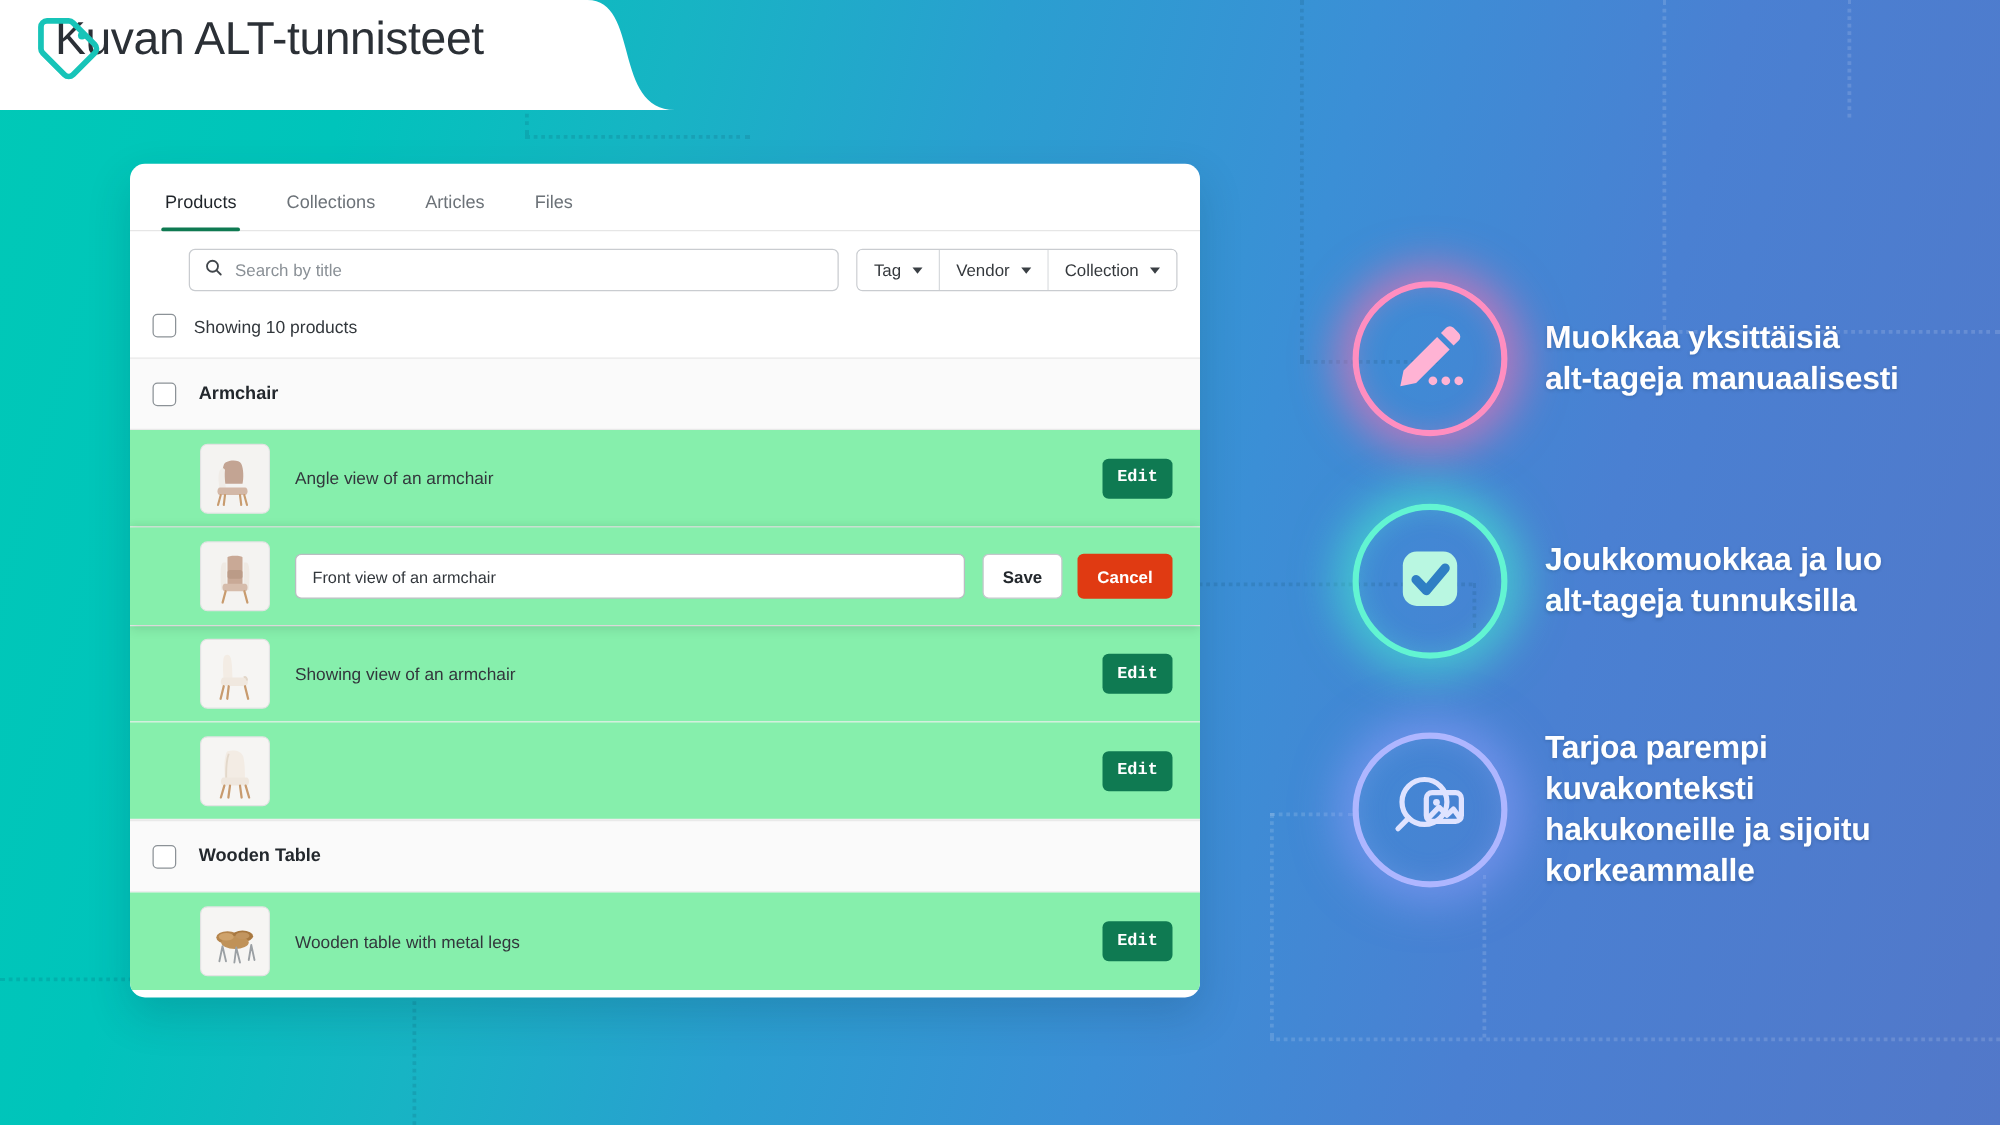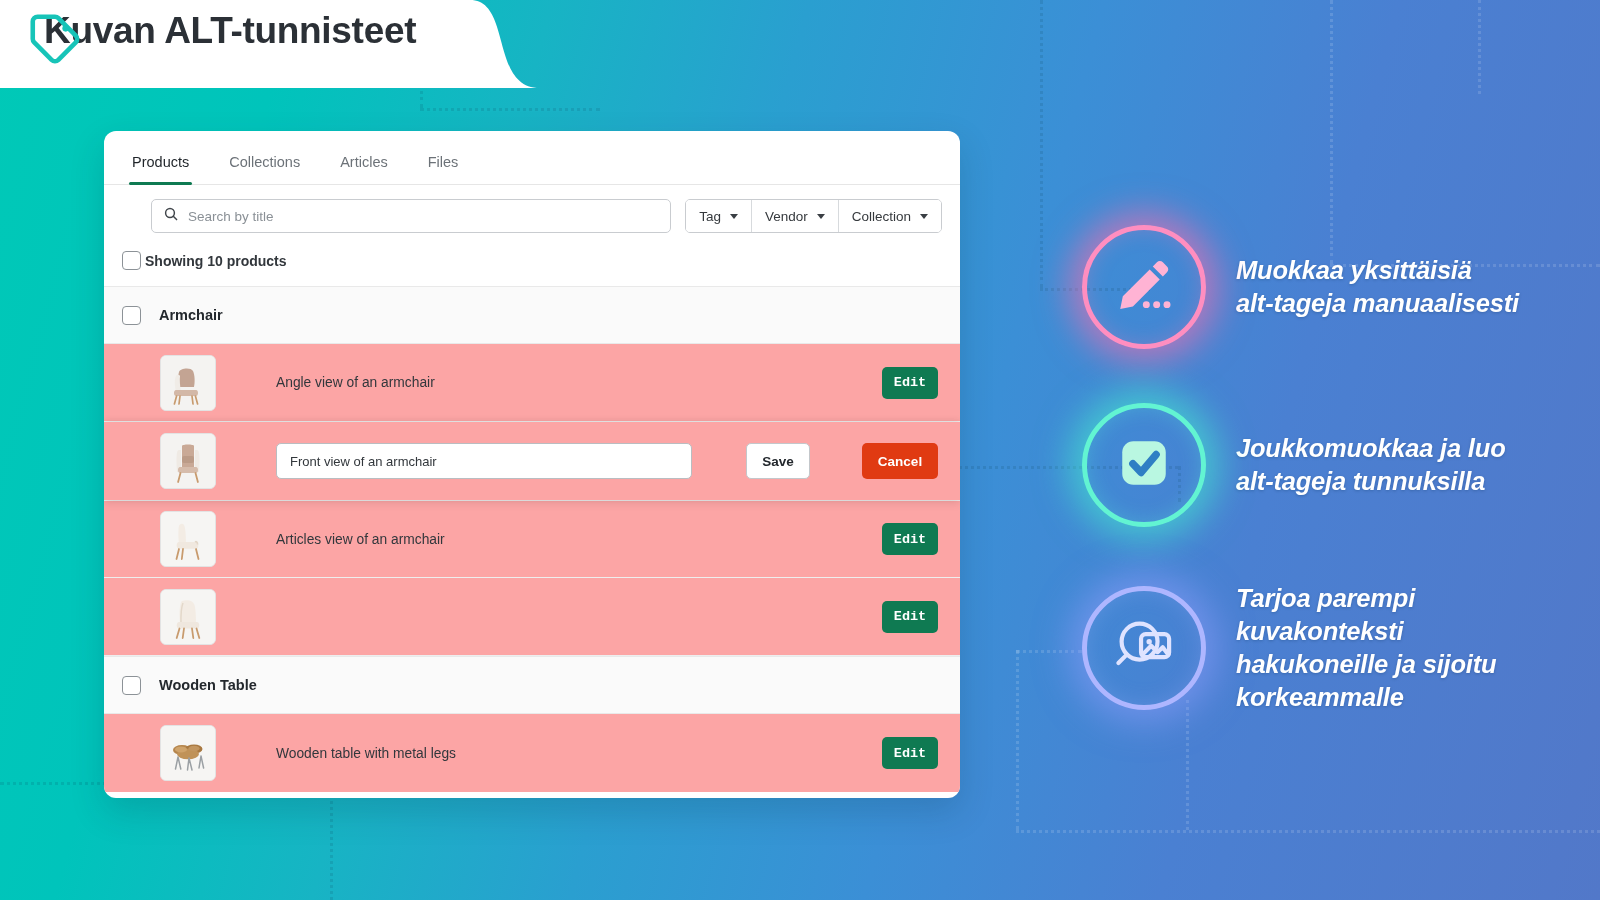--- a/index.html
+++ b/index.html
@@ -33,21 +33,21 @@
   #header-ribbon {
     position: absolute; left: 0; top: 0;
     width: 560px; height: 90px;
   }
   #header-ribbon svg { position: absolute; left: 0; top: 0; }
   #header-content {
     position: absolute; left: 26px; top: 10px;
     display: flex; align-items: center; gap: 18px;
   }
   #header-title {
-    font-size: 37px; font-weight: 700; color: #2b3036;
+    font-size: 37px; font-weight: 400; color: #2b3036;
     letter-spacing: -0.3px; white-space: nowrap;
   }
 
   
   #app-card {
     position: absolute; left: 104px; top: 131px;
     width: 856px; height: 667px;
     background: #ffffff;
     border-radius: 12px;
     box-shadow: 0 14px 34px rgba(0,40,60,.17);
@@ -115,42 +115,40 @@
 
   
   .cbox {
     width: 19px; height: 19px; flex: none;
     border: 1.7px solid #8c9297; border-radius: 4px; background: #fff;
     cursor: pointer;
   }
 
   
   #showing-row {
-    display: flex; align-items: center; gap: 4px;
+    display: flex; align-items: center; gap: 14px;
     padding: 6px 18px 16px 18px;
-    font-weight: bold;
   }
   #showing-label { font-size: 14px; color: #32373c; }
 
   .group-row {
     display: flex; align-items: center; gap: 18px;
     height: 58px; padding: 0 18px;
     background: #fafafa;
     border-top: 1px solid #e9e9e9;
     border-bottom: 1px solid #e9e9e9;
   }
   .group-title { font-size: 14.5px; font-weight: 700; color: #23282d; }
 
   .item-row {
     position: relative;
     display: flex; align-items: center;
     height: 78px; padding: 0 22px 0 56px;
-    background: #fca5a5;
+    background: #86efac;
     border-bottom: 1px solid #eeeeee;
-    gap: 40px;
   }
   .item-row.editing {
     height: 78px;
     box-shadow: 0 3px 9px rgba(0,0,0,.10), 0 -2px 7px rgba(0,0,0,.06);
     z-index: 4; border-bottom: 0;
   }
   .thumb {
     width: 56px; height: 56px; flex: none;
     border: 1px solid #e3e3e3; border-radius: 6px;
     background: #f3f3f3; overflow: hidden;
@@ -185,21 +183,21 @@
     border: 1px solid #c3c7cb; font-weight: 600;
   }
   .btn-cancel {
     width: 76px; height: 36px; margin-left: 12px;
     background: #e03a12; color: #fff;
   }
 
   
   .callout {
     position: absolute;
-    display: flex; align-items: center; gap: 30px; font-style: italic;
+    display: flex; align-items: center; gap: 30px;
   }
   .glow-circle {
     position: relative; flex: none;
     width: 124px; height: 124px; border-radius: 50%;
     display: flex; align-items: center; justify-content: center;
   }
   .glow-circle .ring {
     position: absolute; inset: 0;
     border-radius: 50%; border: 5px solid currentColor;
   }
@@ -346,21 +344,21 @@
     <div class="item-row" style="border-top:1px solid #eeeeee;">
       <div class="thumb">
         <svg width="54" height="54" viewBox="0 0 54 54">
           <rect width="54" height="54" fill="#f6f5f3"></rect>
           <path d="M20 12c3-1 4 2 4.5 8 .4 5 .5 12 .5 12h-7s-1-9-0.5-14C17.8 14 18 12.6 20 12z" fill="#f3ece4"></path>
           <path d="M18 30h17c1.6 0 2.3 1.6 2.3 3.4s-.7 3.4-2.3 3.4H18c-1.6 0-2.3-1.6-2.3-3.4S16.4 30 18 30z" fill="#f0e8df"></path>
           <path d="M34 30c1.5-1 2.6.5 2.6 2.4" stroke="#e2d6c8" stroke-width="1.6" fill="none"></path>
           <path d="M18 37l-2.5 10M35 37l2.5 10M22 37l-1.2 10" stroke="#c89b6e" stroke-width="1.8" stroke-linecap="round"></path>
         </svg>
       </div>
-      <div class="alt-text">Articles view of an armchair</div>
+      <div class="alt-text">Showing view of an armchair</div>
       <button class="btn btn-edit">Edit</button>
     </div>
 
     <div class="item-row">
       <div class="thumb">
         <svg width="54" height="54" viewBox="0 0 54 54">
           <rect width="54" height="54" fill="#f6f5f3"></rect>
           <path d="M21 11c5-1.5 11-.5 12.5 4 1.5 4.5 1.5 16 1.5 19H19s-1-13 0-17c.6-3 .8-5.4 2-6z" fill="#f3ece4"></path>
           <path d="M22 13c-2 5-2.2 14-2 21" stroke="#e3d8ca" stroke-width="1.5" fill="none"></path>
           <path d="M18 32h18c1.6 0 2.2 1.5 2.2 3.2s-.6 3.2-2.2 3.2H18c-1.6 0-2.2-1.5-2.2-3.2S16.4 32 18 32z" fill="#efe7de"></path>

